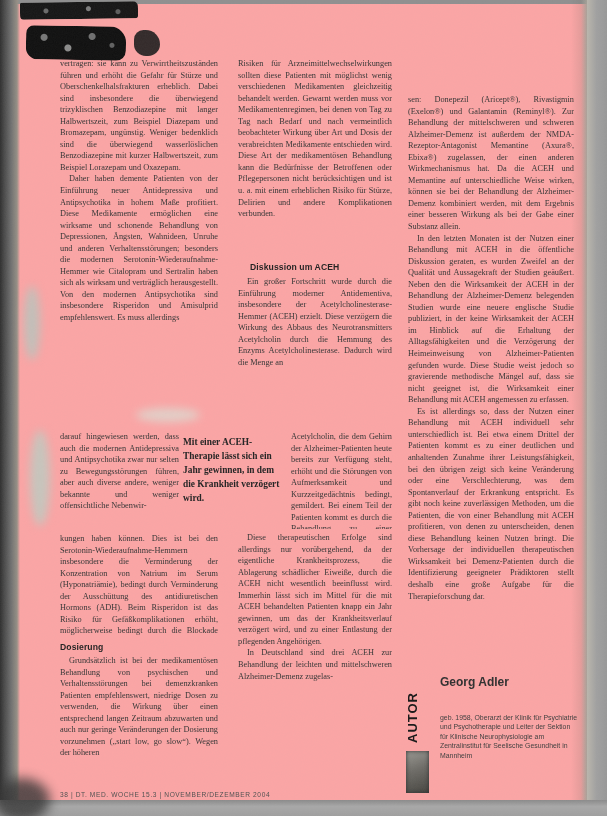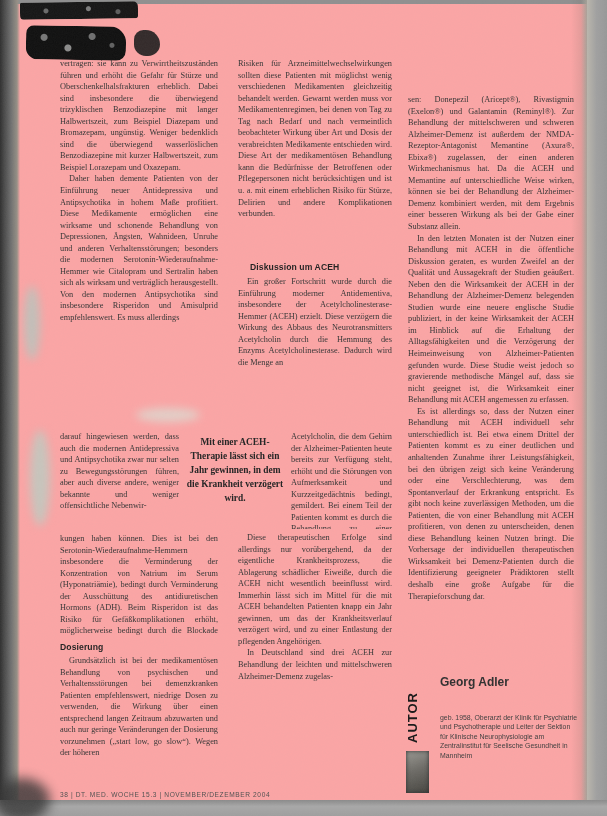--- a/index.html
+++ b/index.html
@@ -50,21 +50,21 @@
   .hd-dos{left:42px;top:639px;}
   .c1d{left:42px;top:652px;width:158px;height:137px;}
   .c2a{left:220px;top:55px;width:154px;height:200px;}
   .hd-aceh{left:220px;top:259px;margin-left:12px;}
   .c2b{left:220px;top:273px;width:154px;height:152px;}
   .c2c{left:273px;top:428px;width:101px;height:98px;}
   .c2d{left:220px;top:529px;width:154px;height:242px;}
   .c3a{left:390px;top:55px;width:166px;height:612px;margin-top:36px;}
   
   .quote{position:absolute;left:165px;top:432px;width:104px;height:94px;
-    font-weight:bold;font-size:9.4px;line-height:14px;color:#222;text-align:center;
+    font-weight:bold;font-size:9.4px;line-height:14px;color:#222;
     filter:blur(.35px);overflow:hidden;}
   
   .autor-strip{position:absolute;left:387px;top:684px;width:25px;height:106px;}
   .autor-label{position:absolute;left:0;top:0;width:25px;height:62px;
     writing-mode:vertical-rl;transform:rotate(180deg);
     font-family:"Liberation Sans",sans-serif;font-weight:bold;font-size:13px;letter-spacing:1px;
     color:#161616;filter:blur(.5px);text-align:center;}
   .autor-photo{position:absolute;left:1px;top:64px;width:23px;height:42px;
     background:linear-gradient(160deg,#9a9892 0,#6d6b66 45%,#45443f 100%);
     background-blend-mode:multiply;filter:blur(.4px);

